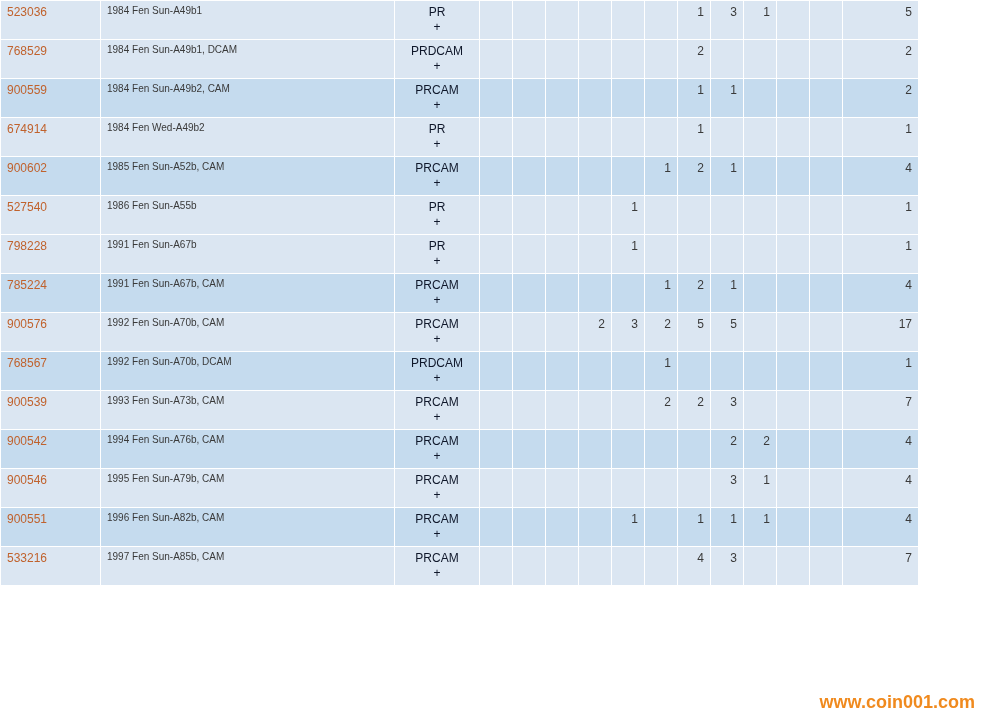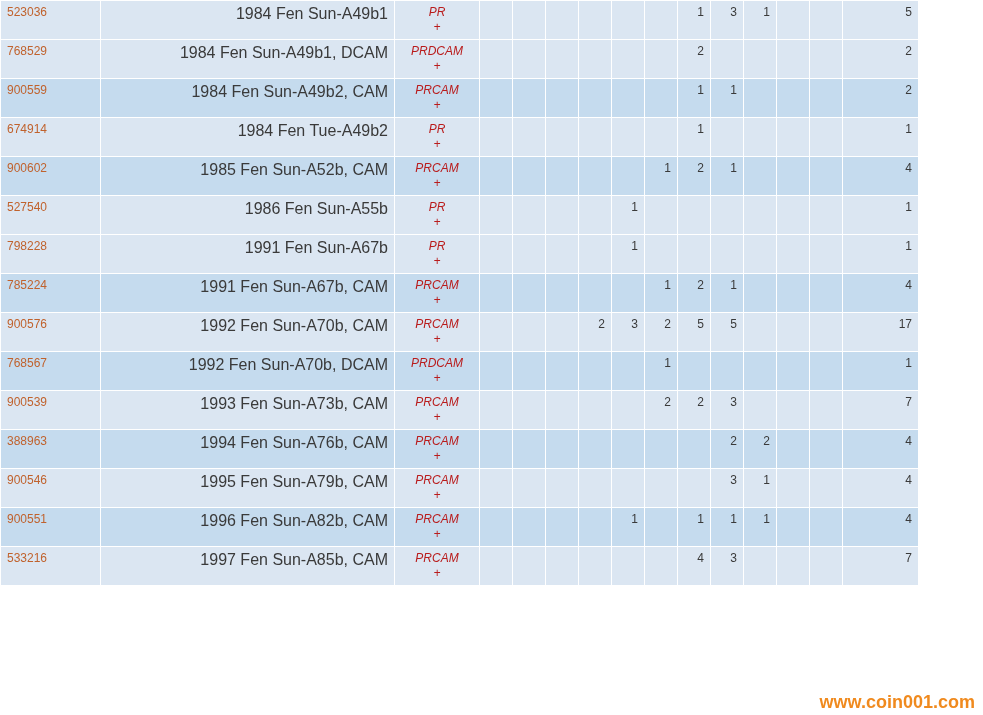--- a/index.html
+++ b/index.html
@@ -47,29 +47,28 @@
     font-size: 12px;
     text-align: left;
   }
   td.col-id .idlink {
     color: #c0622d;
     text-decoration: none;
   }
   td.col-name {
     width: 294px;
     color: #3a3a3a;
-    font-size: 16px;
-    text-align: right;
+    font-size: 10px;
+    text-align: left;
   }
   td.col-grade {
     width: 85px;
     text-align: center;
-    color: #b91c1c;
+    color: #0f172a;
     line-height: 15px;
-    font-style: italic;
   }
   td.col-grade .plus {
     display: block;
     text-align: center;
   }
   td.col-num {
     width: 33px;
     text-align: right;
     color: #3a3a3a;
     padding-right: 6px;
@@ -146,21 +145,21 @@
           <td class="col-num"></td>
           <td class="col-num">1</td>
           <td class="col-num">1</td>
           <td class="col-num"></td>
           <td class="col-num"></td>
           <td class="col-num"></td>
           <td class="col-total">2</td>
         </tr>
         <tr class="row-odd">
           <td class="col-id"><span class="idlink">674914</span></td>
-          <td class="col-name">1984 Fen Tue-A49b2</td>
+          <td class="col-name">1984 Fen Wed-A49b2</td>
           <td class="col-grade"><span>PR</span><span class="plus">+</span></td>
           <td class="col-num"></td>
           <td class="col-num"></td>
           <td class="col-num"></td>
           <td class="col-num"></td>
           <td class="col-num"></td>
           <td class="col-num"></td>
           <td class="col-num">1</td>
           <td class="col-num"></td>
           <td class="col-num"></td>
@@ -281,21 +280,21 @@
           <td class="col-num"></td>
           <td class="col-num">2</td>
           <td class="col-num">2</td>
           <td class="col-num">3</td>
           <td class="col-num"></td>
           <td class="col-num"></td>
           <td class="col-num"></td>
           <td class="col-total">7</td>
         </tr>
         <tr class="row-even">
-          <td class="col-id"><span class="idlink">388963</span></td>
+          <td class="col-id"><span class="idlink">900542</span></td>
           <td class="col-name">1994 Fen Sun-A76b, CAM</td>
           <td class="col-grade"><span>PRCAM</span><span class="plus">+</span></td>
           <td class="col-num"></td>
           <td class="col-num"></td>
           <td class="col-num"></td>
           <td class="col-num"></td>
           <td class="col-num"></td>
           <td class="col-num"></td>
           <td class="col-num"></td>
           <td class="col-num">2</td>

